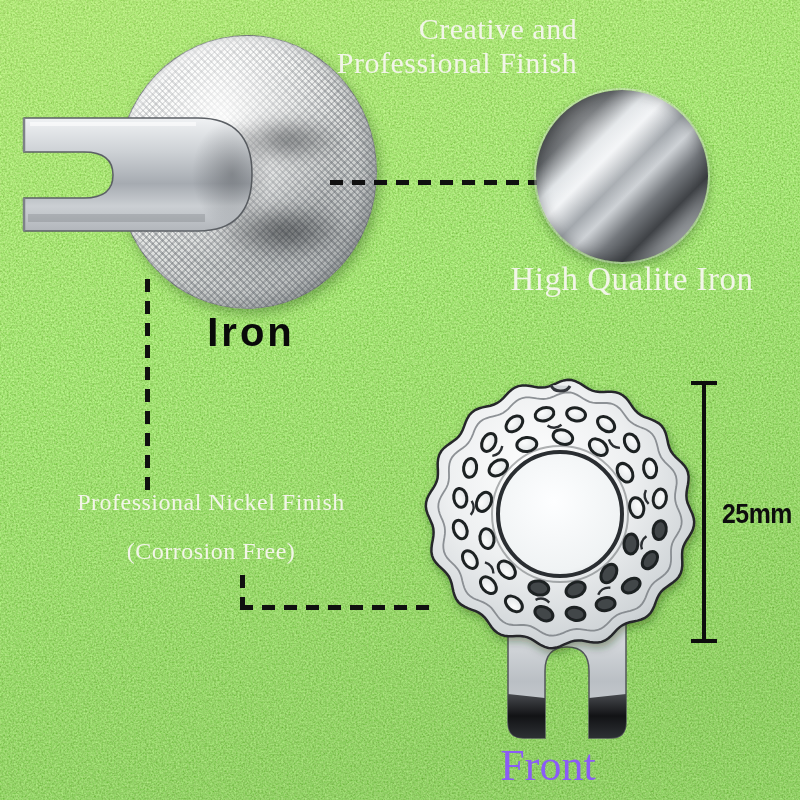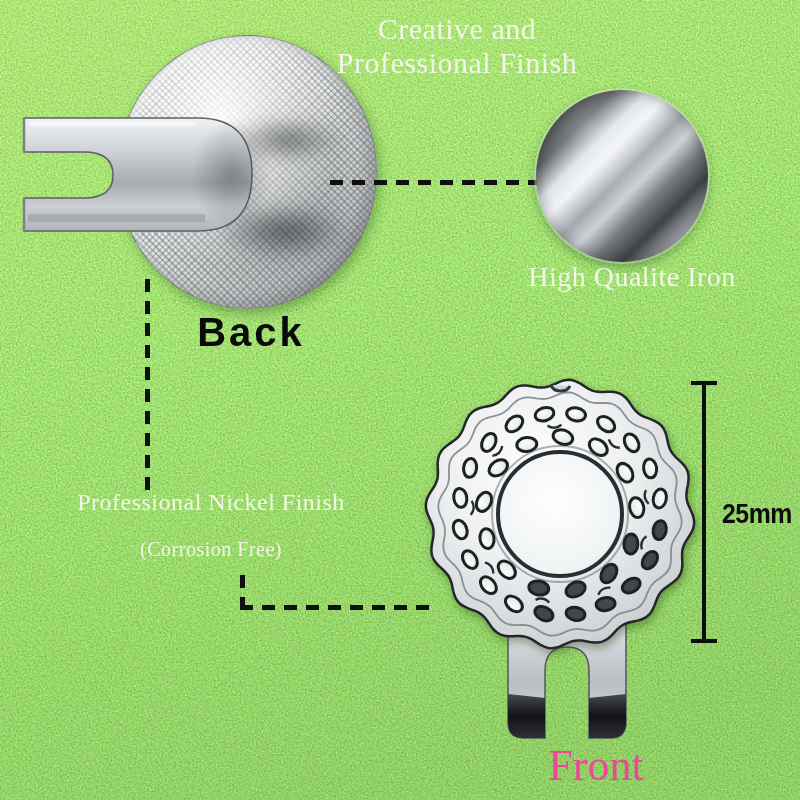--- a/index.html
+++ b/index.html
@@ -47,30 +47,30 @@
   
   .dash-h{height:5px;background:repeating-linear-gradient(90deg,#101010 0 13px, rgba(0,0,0,0) 13px 22px);}
   .dash-v{width:5px;background:repeating-linear-gradient(0deg,#101010 0 13px, rgba(0,0,0,0) 13px 22px);}
   
   .dim-line{position:absolute;left:702px;top:383px;width:4px;height:259px;background:#0d0d0d;}
   .dim-cap{position:absolute;left:691px;width:26px;height:4px;background:#0d0d0d;}
   
   .t-white{color:#f2f5e8;}
   .finish-label{
     left:457px;top:12px;transform:translateX(-50%);
-    font-size:30px;line-height:34px;text-align:center;letter-spacing:.5px;white-space:nowrap;
-  }
-  .material-label{left:632px;top:261px;transform:translateX(-50%);font-size:28px;white-space:nowrap;letter-spacing:.5px;}
+    font-size:30px;line-height:34px;text-align:right;letter-spacing:.5px;white-space:nowrap;
+  }
+  .material-label{left:632px;top:261px;transform:translateX(-50%);font-size:33px;white-space:nowrap;letter-spacing:.5px;}
   .nickel-1{left:211px;top:489px;transform:translateX(-50%);font-size:24px;white-space:nowrap;letter-spacing:.5px;}
-  .nickel-2{left:211px;top:538px;transform:translateX(-50%);font-size:20px;white-space:nowrap;letter-spacing:.5px;}
+  .nickel-2{left:211px;top:538px;transform:translateX(-50%);font-size:24px;white-space:nowrap;letter-spacing:.5px;}
   .back-label{
     left:251px;top:310px;transform:translateX(-50%);
     font-family:"Liberation Sans", sans-serif;font-weight:bold;font-size:40px;letter-spacing:3px;color:#0a0a0a;white-space:nowrap;
   }
-  .front-label{left:596px;top:740px;transform:translateX(-50%);font-size:44px;color:#ec4899;white-space:nowrap;}
+  .front-label{left:548px;top:740px;transform:translateX(-50%);font-size:44px;color:#8b5cf6;white-space:nowrap;}
   .size-label{
     left:722px;top:499px;font-family:"Liberation Sans", sans-serif;font-weight:bold;font-size:27px;color:#0d0d0d;
     transform:scaleX(.92);transform-origin:left center;white-space:nowrap;letter-spacing:-.5px;
   }
   .front-marker-svg{position:absolute;left:405px;top:376px;}
 </style>
 </head>
 <body>
 
 <div class="stage">
@@ -217,17 +217,17 @@
   <div class="dim-cap" style="top:381px;"></div>
   <div class="dim-cap" style="top:639px;"></div>
 
   <div class="abs t-white finish-label">
     <div>Creative and</div>
     <div>Professional Finish</div>
   </div>
   <div class="abs t-white material-label">High Qualite Iron</div>
   <div class="abs t-white nickel-1">Professional Nickel Finish</div>
   <div class="abs t-white nickel-2">(Corrosion Free)</div>
-  <div class="abs back-label">Back</div>
+  <div class="abs back-label">Iron</div>
   <div class="abs front-label">Front</div>
   <div class="abs size-label">25mm</div>
 
 </div>
 
 </body></html>

